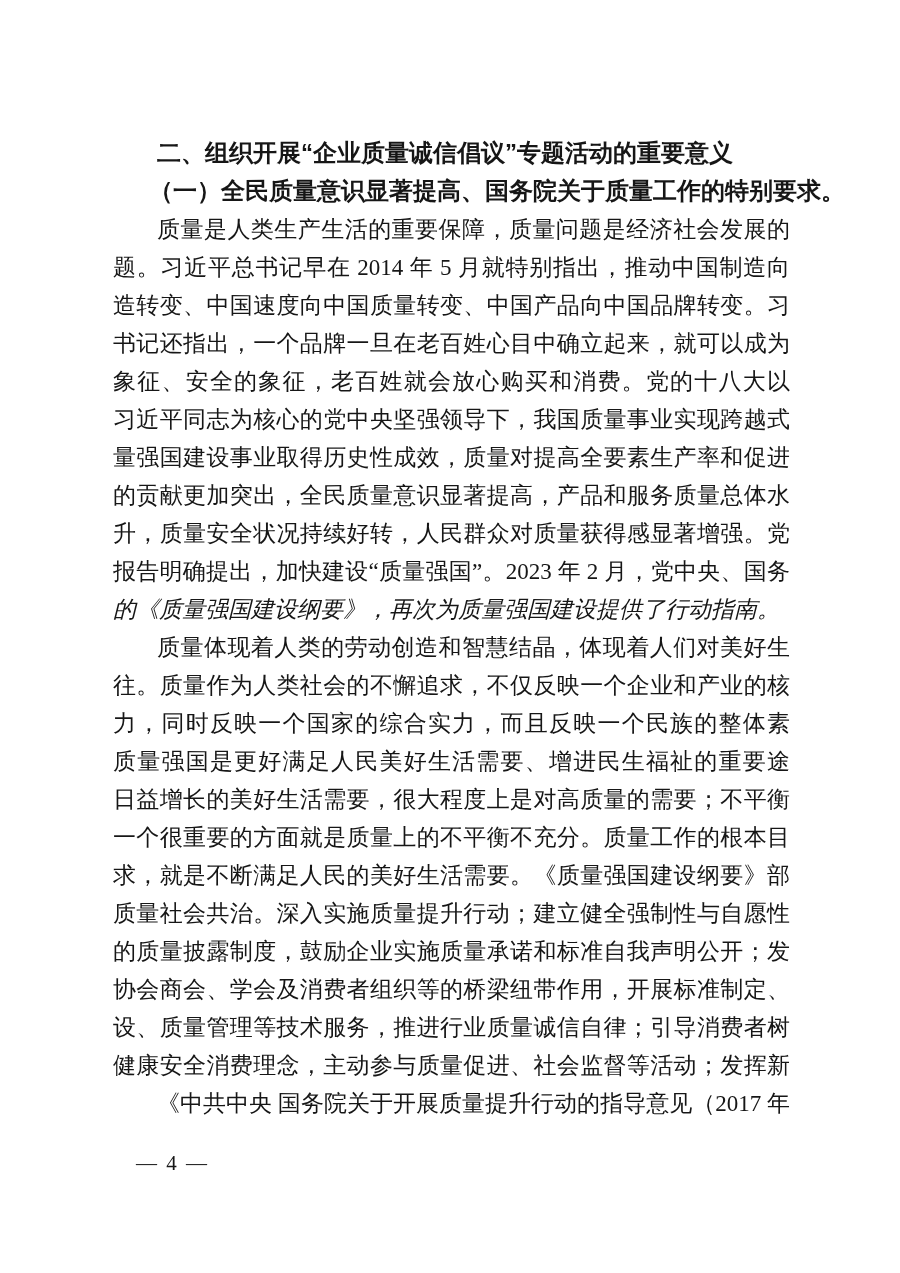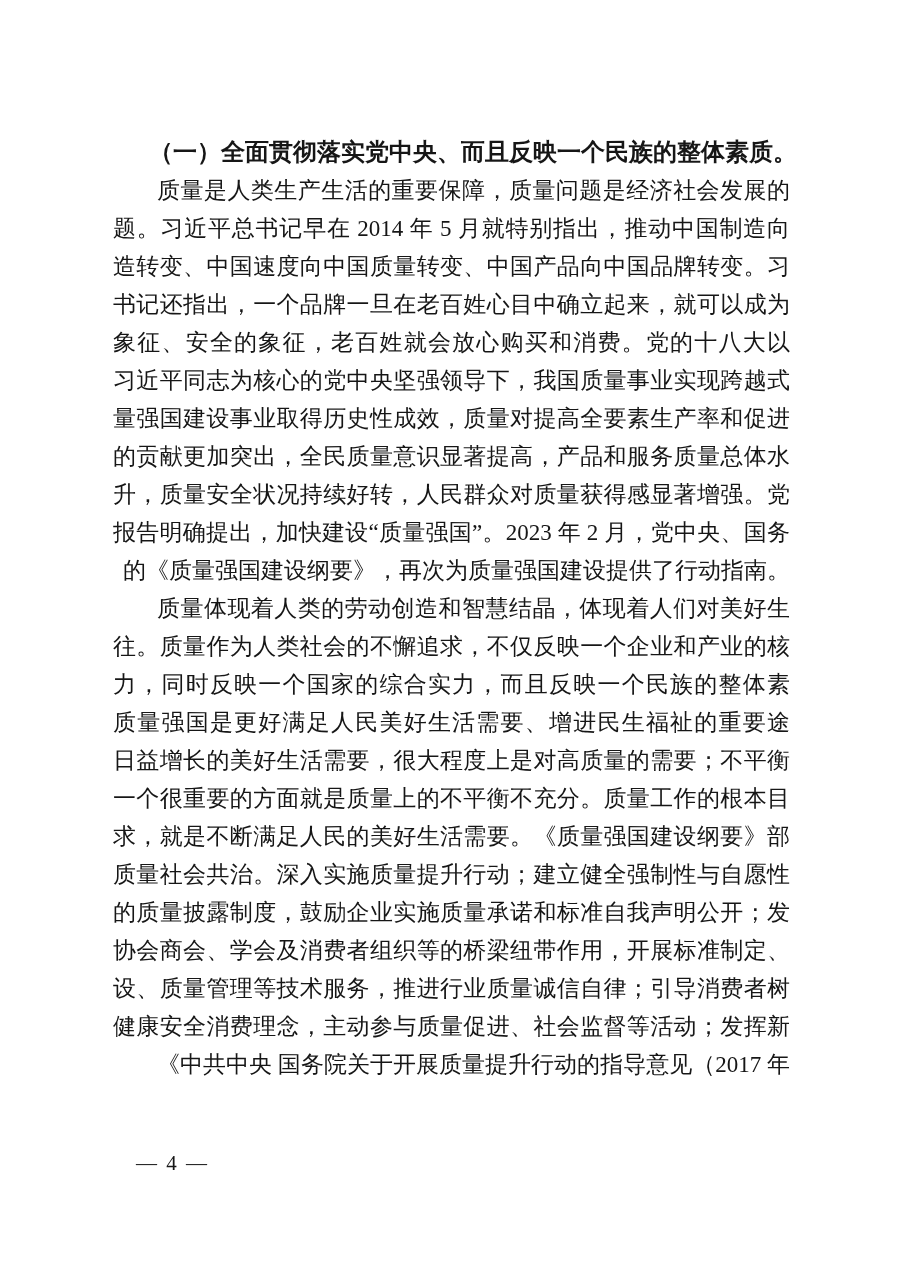--- a/index.html
+++ b/index.html
@@ -46,42 +46,44 @@
   .line {
     font-size: 23px;
     line-height: 38px;
     height: 38px;
     overflow: hidden;
     text-align: justify;
     text-align-last: justify;
     text-justify: inter-character;
   }
   .line.no-stretch {
-    text-align: right;
+    text-align: left;
     text-align-last: auto;
+    font-style: italic;
   }
   .line.indent {
     text-indent: 44px;
   }
   .footer {
     position: absolute;
     left: 136px;
     top: 1151px;
     font-size: 21px;
     line-height: 24px;
     letter-spacing: 2px;
     color: #161616;
   }
 </style>
 </head>
 <body>
 
 <div class="page">
   <div class="content">
-    <h2 class="h2">（一）全面贯彻落实党中央、而且反映一个民族的整体素质。</h2>
+    <h1 class="h1">二、组织开展“企业质量诚信倡议”专题活动的重要意义</h1>
+    <h2 class="h2">（一）全民质量意识显著提高、国务院关于质量工作的特别要求。</h2>
     <div id="doc-body">
         <div class="para">
           <div class="line indent">质量是人类生产生活的重要保障，质量问题是经济社会发展的战略问</div>
           <div class="line">题。习近平总书记早在 2014 年 5 月就特别指出，推动中国制造向中国创</div>
           <div class="line">造转变、中国速度向中国质量转变、中国产品向中国品牌转变。习近平总</div>
           <div class="line">书记还指出，一个品牌一旦在老百姓心目中确立起来，就可以成为质量的</div>
           <div class="line">象征、安全的象征，老百姓就会放心购买和消费。党的十八大以来，在以</div>
           <div class="line">习近平同志为核心的党中央坚强领导下，我国质量事业实现跨越式发展，质</div>
           <div class="line">量强国建设事业取得历史性成效，质量对提高全要素生产率和促进经济发展</div>
           <div class="line">的贡献更加突出，全民质量意识显著提高，产品和服务质量总体水平稳步提</div>

